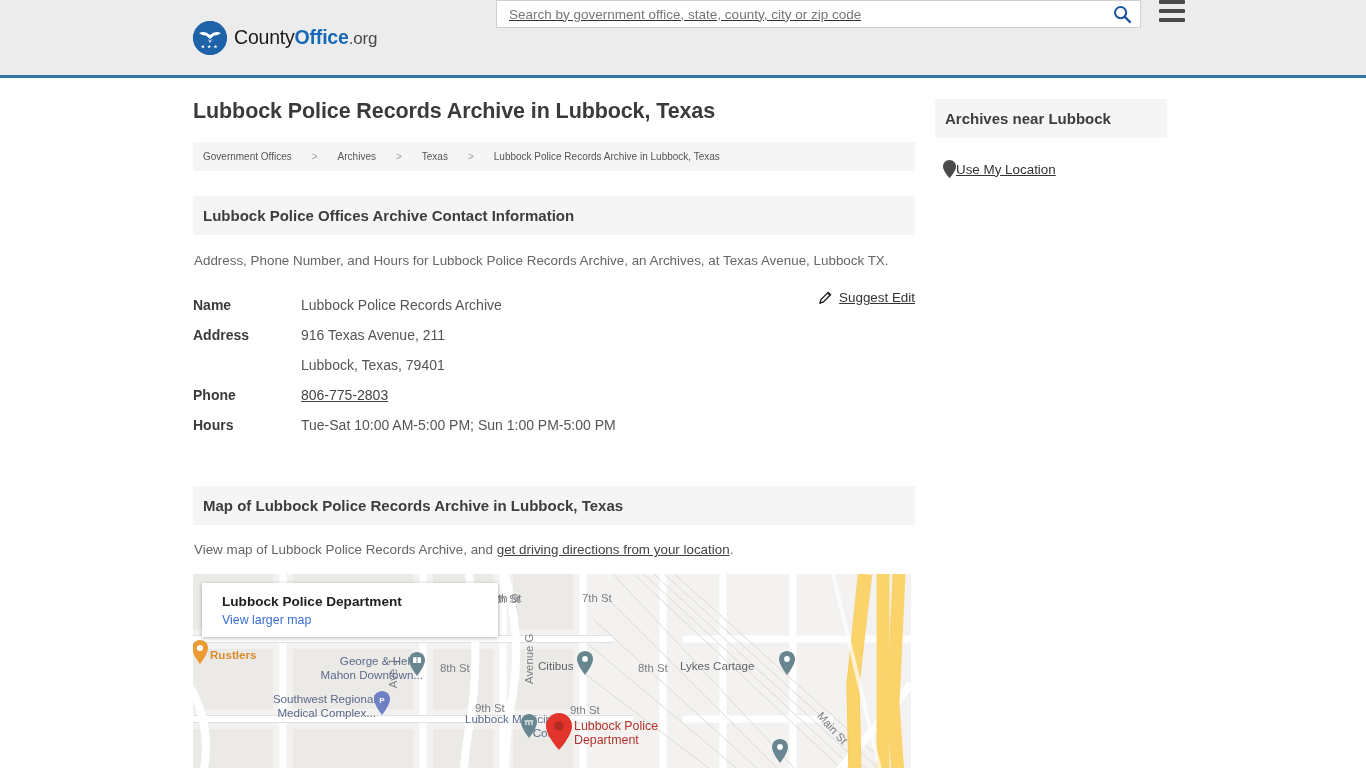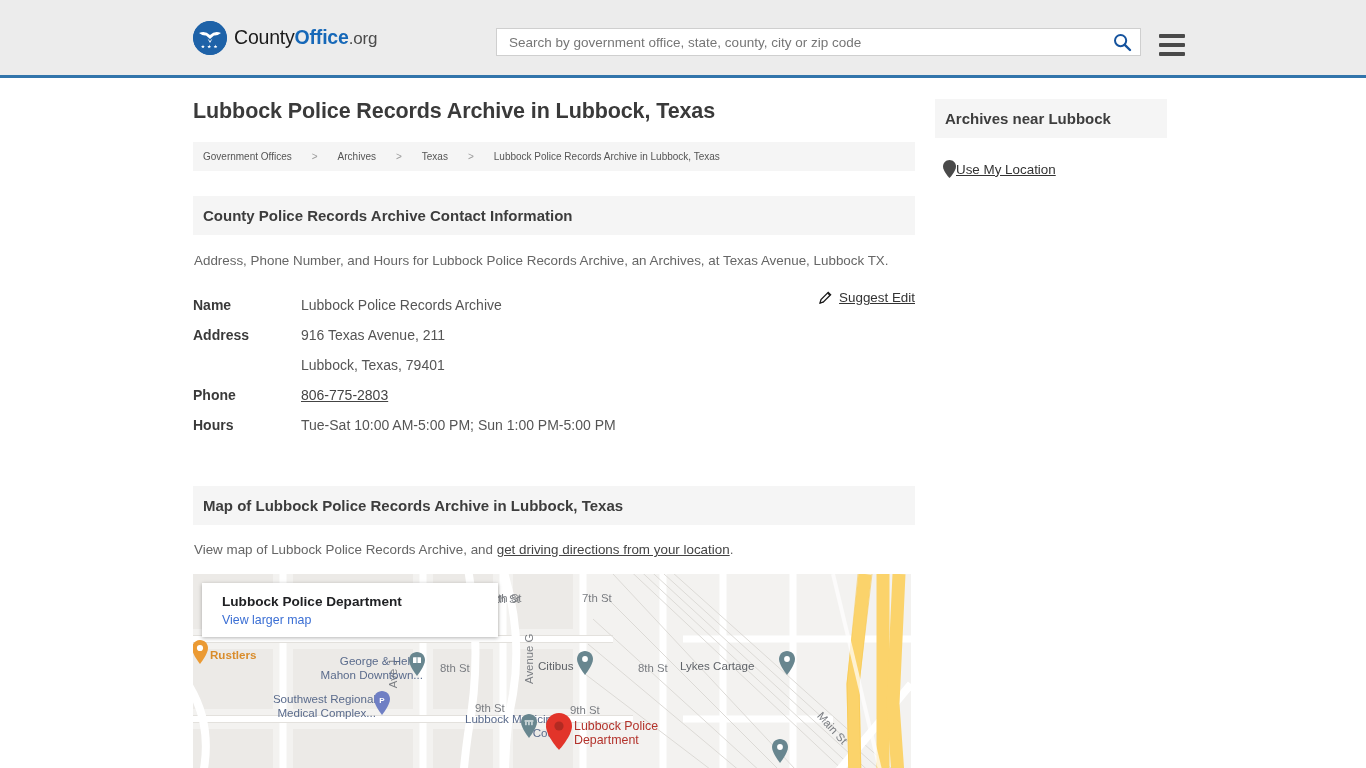--- a/index.html
+++ b/index.html
@@ -42,23 +42,24 @@
     letter-spacing: -0.2px;
     white-space: nowrap;
   }
   .logo-text .a { color: #1b1b1b; font-weight: 400; }
   .logo-text .b { color: #1668b8; font-weight: 700; }
   .logo-text .c { color: #4b4b4b; font-weight: 400; font-size: 17px; }
 
   .search-area {
     position: absolute;
     left: 496px;
-    top: 28px;
-    display: flex;
-    align-items: flex-end;
+    top: 0;
+    display: flex;
+    align-items: flex-start;
+    text-decoration: underline;
   }
   .search-box {
     width: 645px;
     height: 28px;
     background: #ffffff;
     border: 1px solid #cfcfcf;
     display: flex;
     align-items: center;
     padding: 0 6px 0 10px;
   }
@@ -330,21 +331,21 @@
         <a>Government Offices</a>
         <span class="sep">&gt;</span>
         <a>Archives</a>
         <span class="sep">&gt;</span>
         <a>Texas</a>
         <span class="sep">&gt;</span>
         <span class="current">Lubbock Police Records Archive in Lubbock, Texas</span>
       </div>
 
 
-      <div class="section-head">County Police Records Archive Contact Information</div>
+      <div class="section-head">Lubbock Police Offices Archive Contact Information</div>
 
       <div class="section-desc">Address, Phone Number, and Hours for Lubbock Police Records Archive, an Archives, at Texas Avenue, Lubbock TX.</div>
 
       <div class="contact-table">
 
         <div class="suggest-edit">
           <svg width="15" height="15" viewBox="0 0 15 15" aria-hidden="true">
             <path d="M2 13 L3 9.6 L10.2 2.4 L12.6 4.8 L5.4 12 Z" fill="none" stroke="#1a1a1a" stroke-width="1.3"></path>
             <line x1="9.6" y1="3" x2="12" y2="5.4" stroke="#1a1a1a" stroke-width="1.3"></line>
             <line x1="2" y1="13" x2="5.4" y2="12" stroke="#1a1a1a" stroke-width="1.3"></line>

